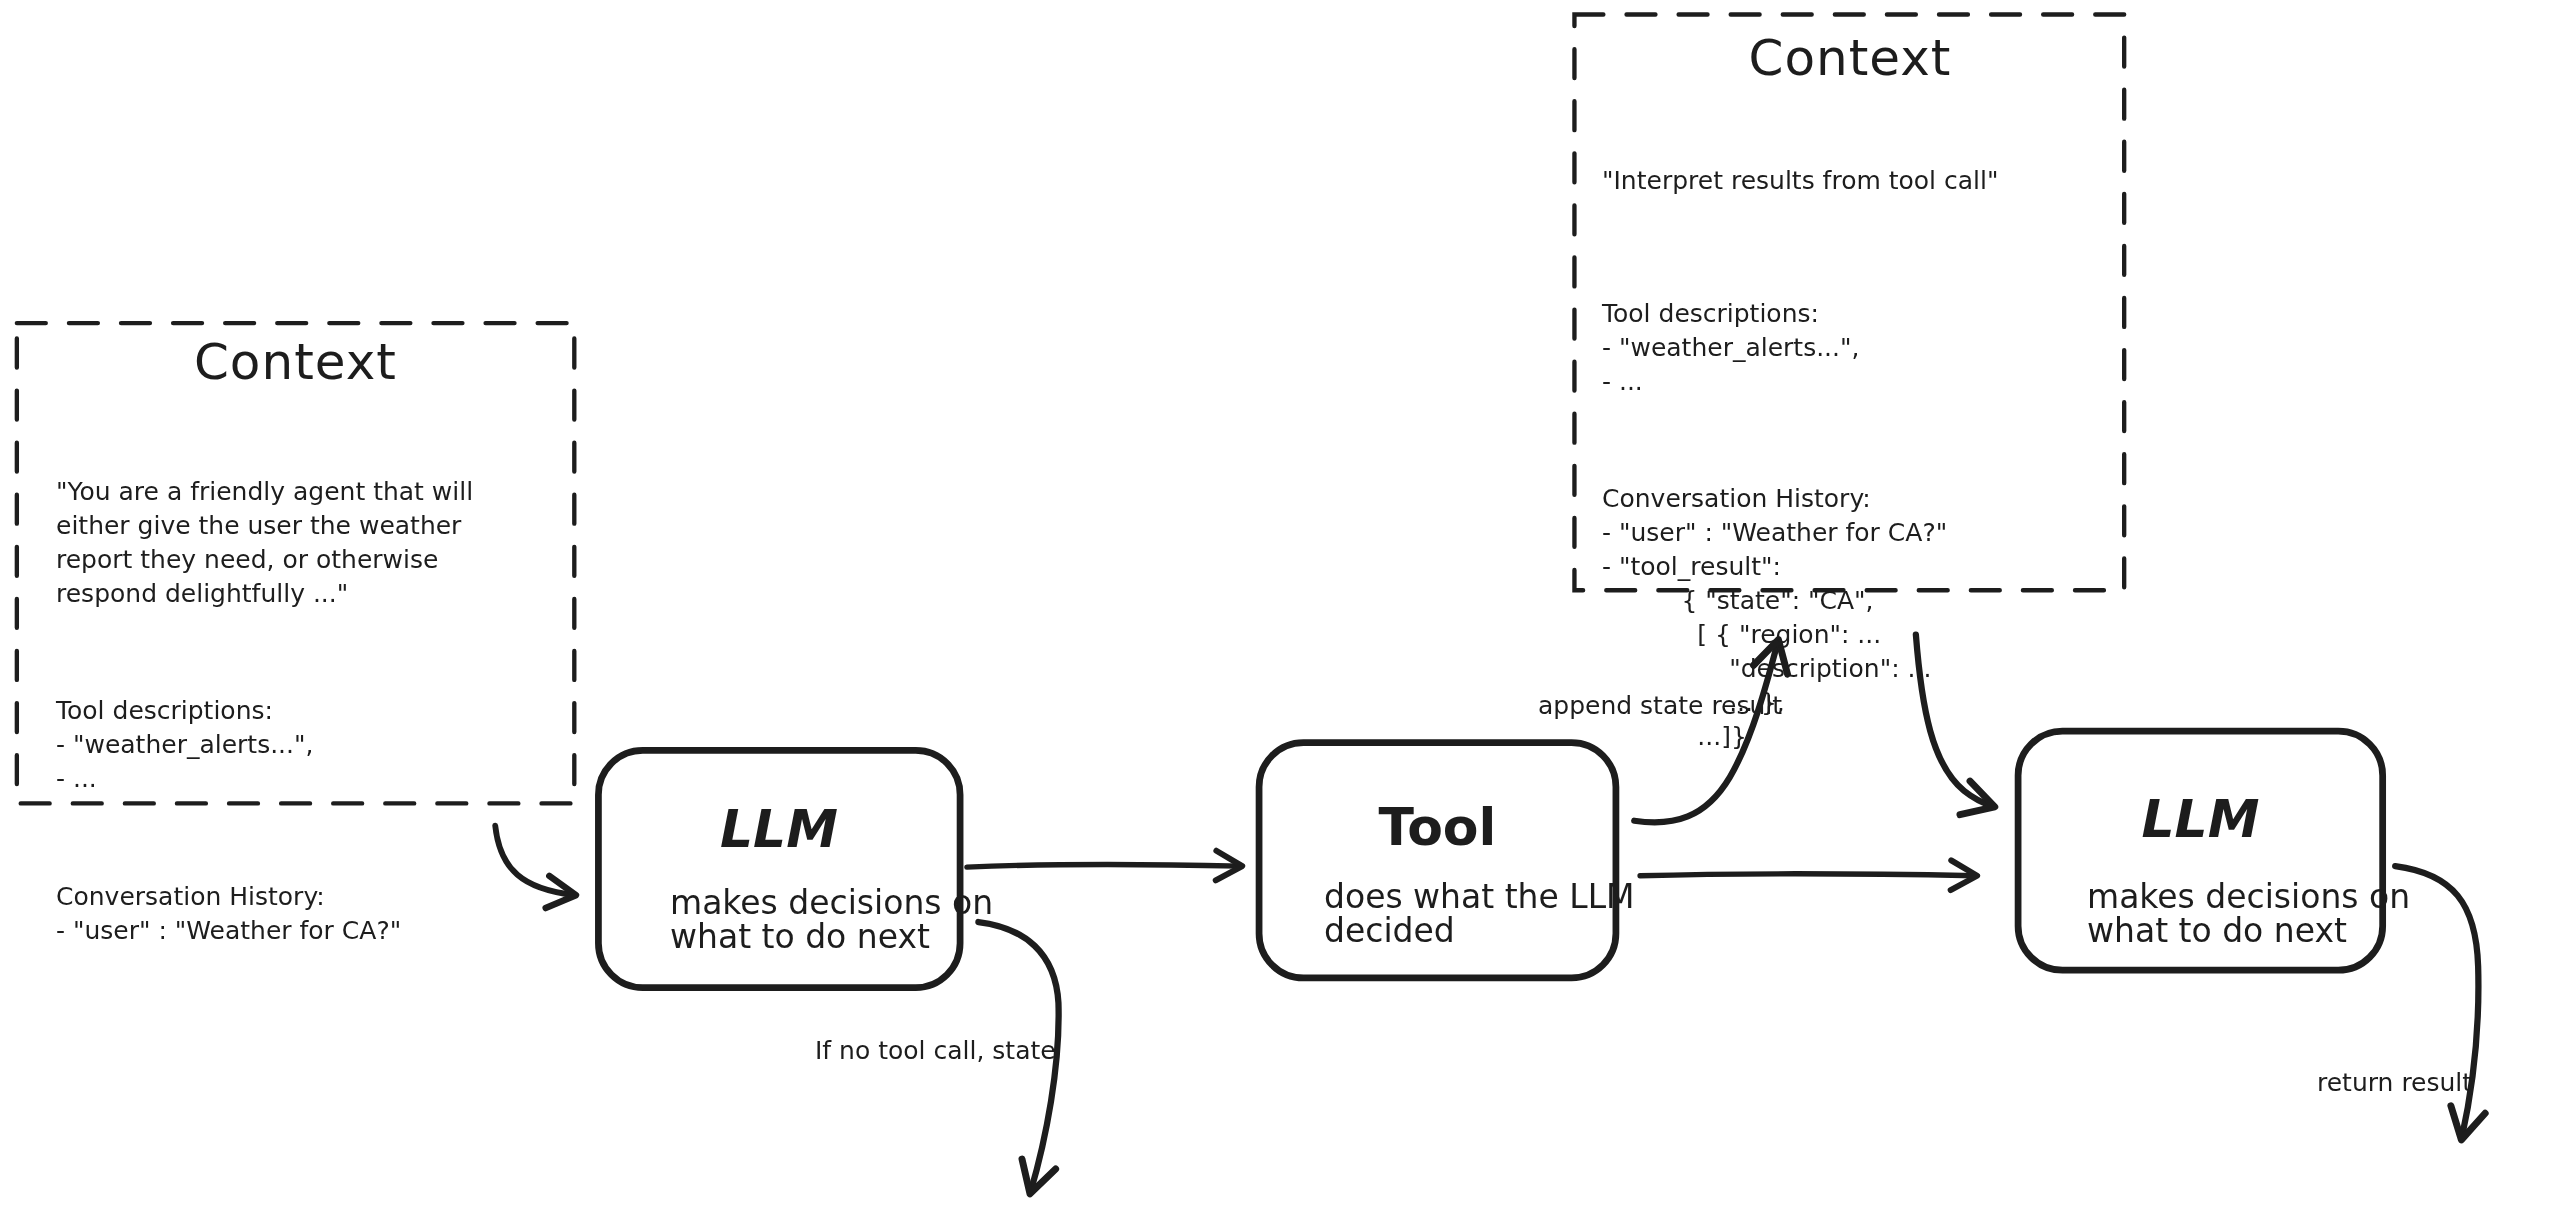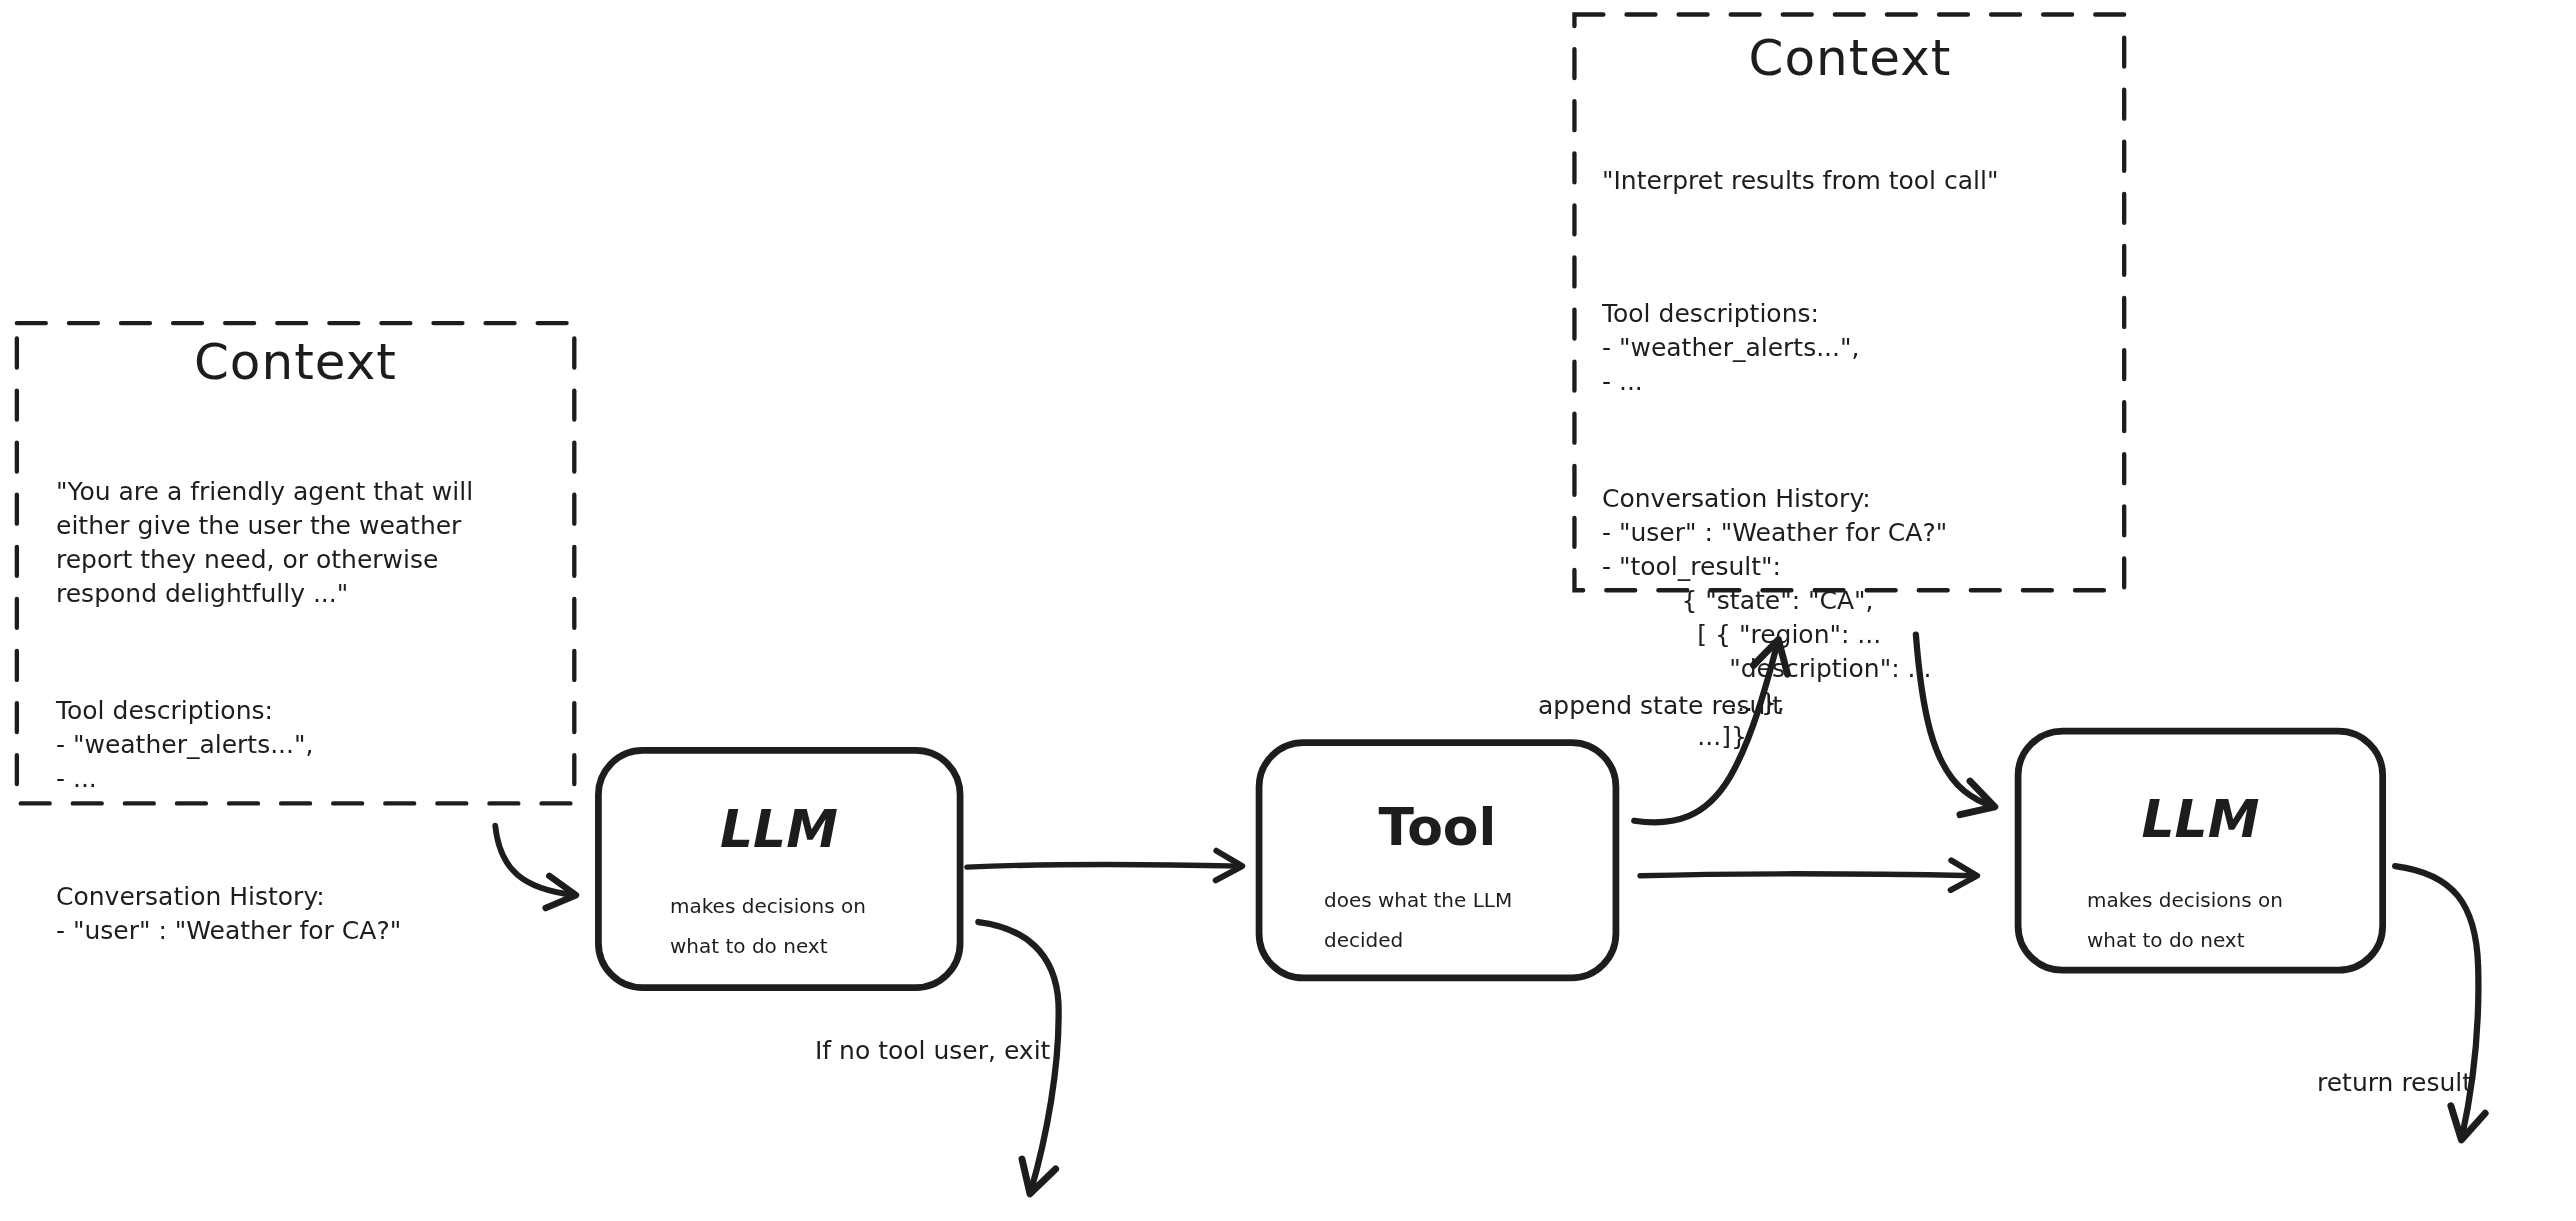--- a/index.html
+++ b/index.html
@@ -32,21 +32,21 @@
   .box-body .para { white-space: pre; }
   .ctx-left .para  { margin-bottom: 15.4px; }
   .ctx-right .para { margin-bottom: 15.4px; }
   .ctx-right .para.first { margin-bottom: 31px; }
   .node-title {
     font-size: 52px;
     font-weight: 700;
     text-align: center;
   }
   .node-title.italic { font-style: italic; }
-  .node-sub { font-size: 20px; line-height: 40px; }
+  .node-sub { font-size: 33px; line-height: 34px; }
   .edge-label { font-size: 25px; }
 </style>
 </head>
 <body>
 
 <div class="canvas">
 
   <svg class="layer" viewBox="0 0 2670 1266">
     <defs>
       <marker id="ah" viewBox="0 0 12 12" refX="9.5" refY="6" markerWidth="7" markerHeight="7" orient="auto-start-reverse" markerUnits="strokeWidth">
@@ -105,17 +105,17 @@
 
   <div class="txt node-sub" style="left:1324px; top:880px;">does what the LLM
 decided</div>
   <div class="txt node-title" style="left:1259px; top:797px; width:357px;">Tool</div>
 
   <div class="txt node-title italic" style="left:2018px; top:789px; width:365px;">LLM</div>
   <div class="txt node-sub" style="left:2087px; top:880px;">makes decisions on
 what to do next</div>
 
   <div class="txt edge-label" style="left:1538px; top:691px;">append state result</div>
-  <div class="txt edge-label" style="left:815px; top:1036px;">If no tool user, exit</div>
+  <div class="txt edge-label" style="left:815px; top:1036px;">If no tool call, state</div>
   <div class="txt edge-label" style="left:2317px; top:1068px;">return result</div>
 
 </div>
 
 
 </body></html>

